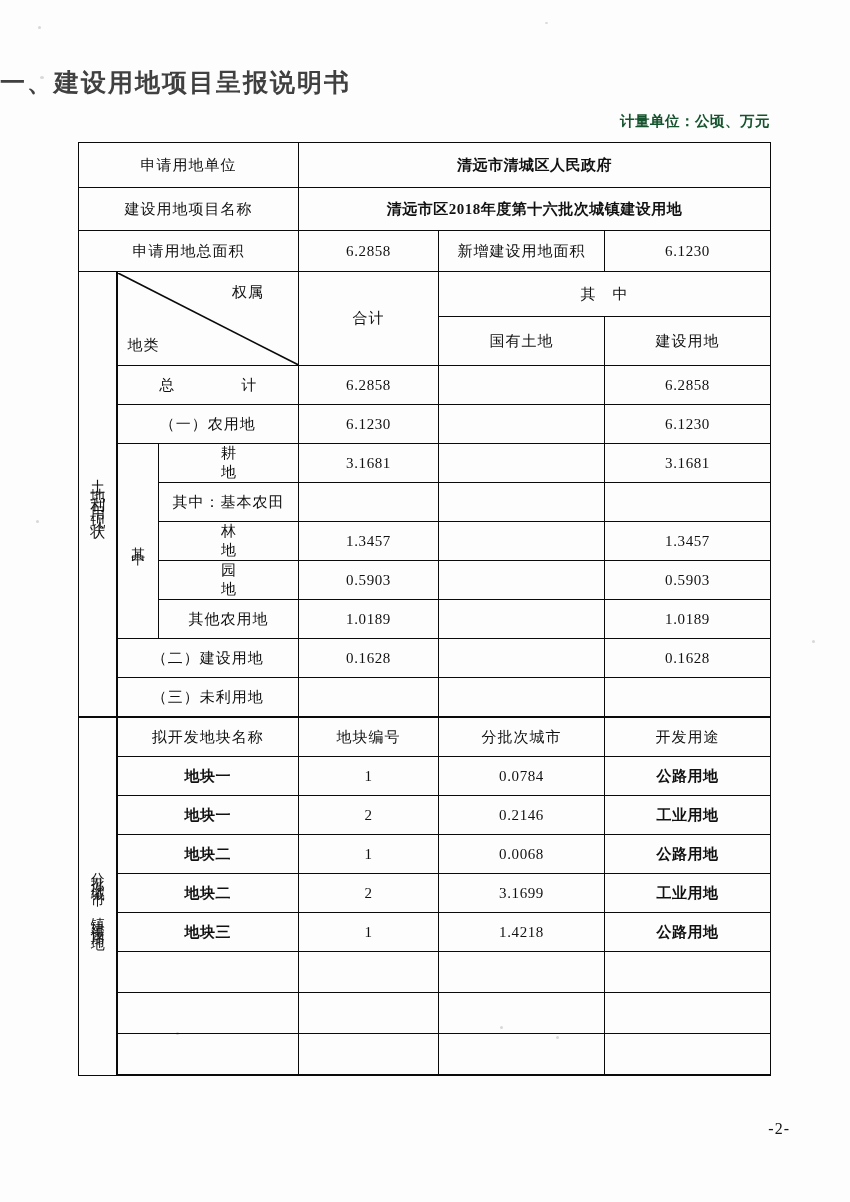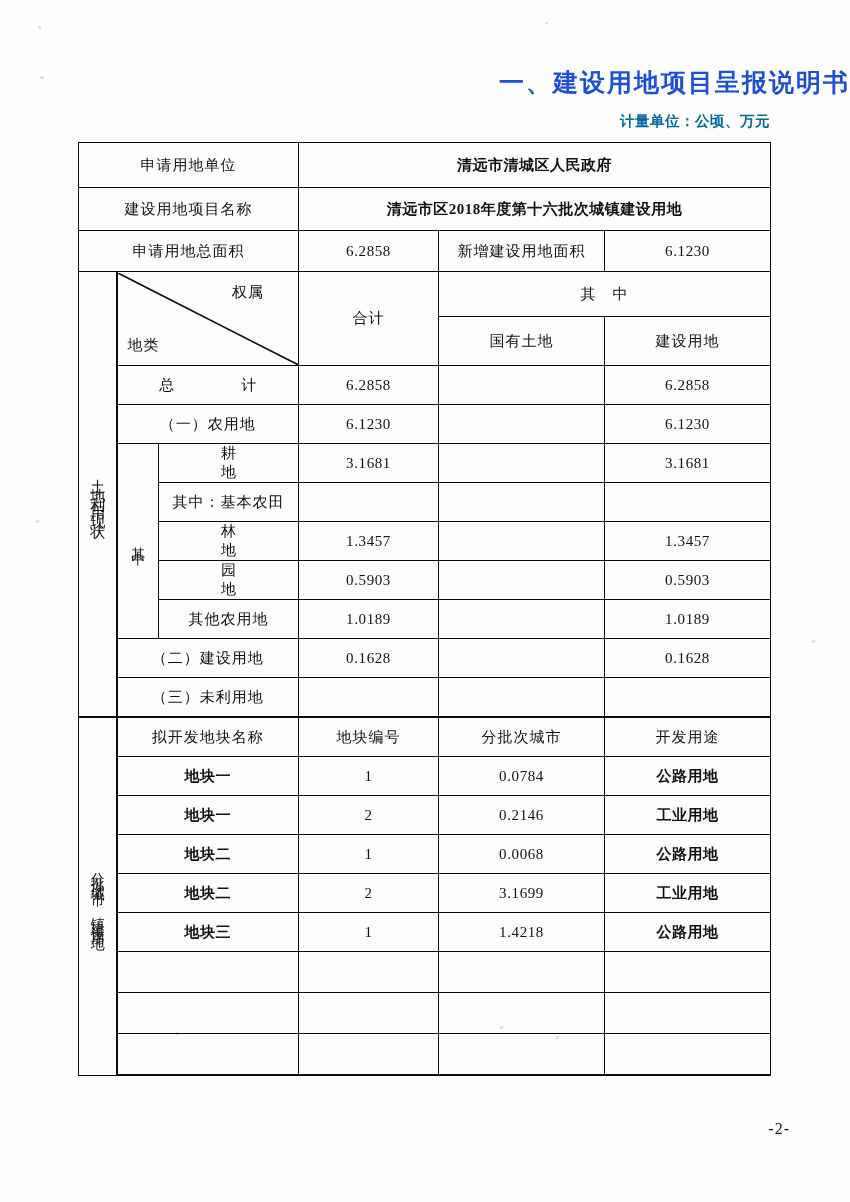--- a/index.html
+++ b/index.html
@@ -21,37 +21,37 @@
     inset: 0;
     background: #fdfdfd;
   }
 
   
   .doc-title {
     position: absolute;
     top: 66px;
     left: 0;
     width: 850px;
-    text-align: right;
+    text-align: left;
     font-size: 25px;
     font-weight: bold;
     letter-spacing: 2px;
-    color: #1d4ed8;
+    color: #404040;
   }
 
   .unit-line {
     position: absolute;
     top: 112px;
     left: 0;
     width: 770px;
     text-align: right;
     font-size: 14.5px;
     font-weight: bold;
     letter-spacing: 0.5px;
-    color: #0369a1;
+    color: #14532d;
   }
 
   
   .tbl-wrap {
     position: absolute;
     left: 78px;
     top: 142px;
     width: 692px;
   }
 

